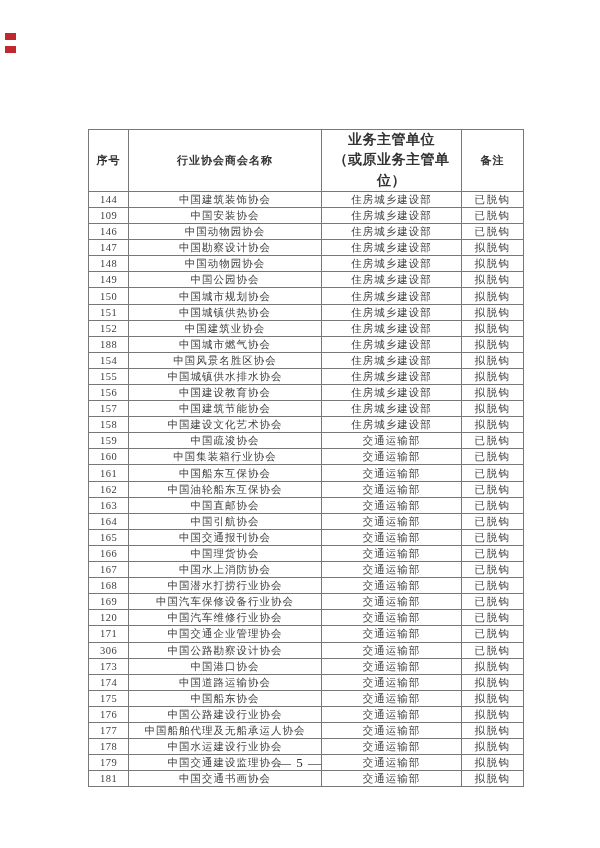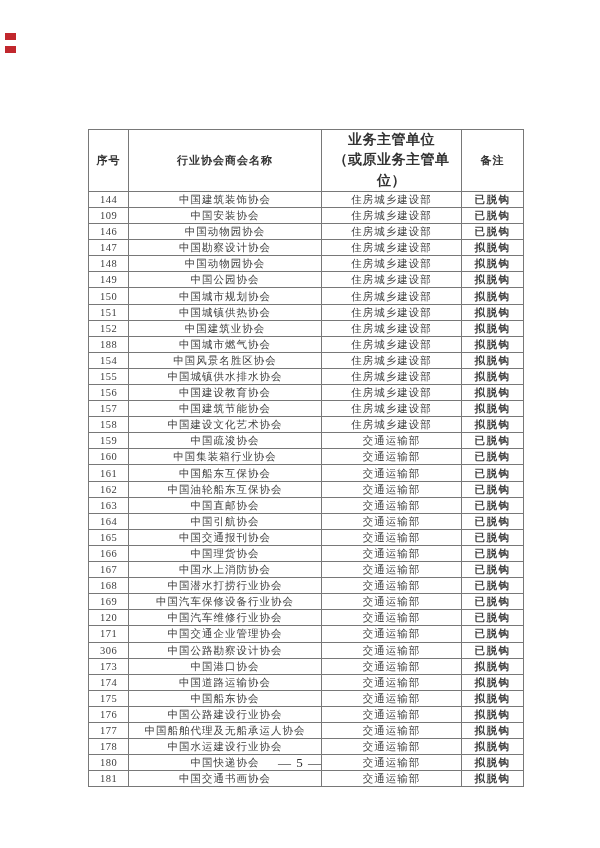--- a/index.html
+++ b/index.html
@@ -65,21 +65,20 @@
     font-size: 10.5px;
     line-height: 15px;
     letter-spacing: 1px;
   }
   .assoc-table tbody td.no-cell {
     letter-spacing: 0.5px;
     font-size: 10.5px;
   }
   .assoc-table tbody td.rem-cell {
     letter-spacing: 1.5px;
-    font-weight: bold;
   }
   .page-number {
     position: absolute;
     top: 755px;
     left: 0;
     width: 600px;
     text-align: center;
     font-size: 13px;
     color: #2f2f2f;
     letter-spacing: 1px;
@@ -312,22 +311,22 @@
     <td class="sup-cell">交通运输部</td>
     <td class="rem-cell">拟脱钩</td>
   </tr>
       <tr>
     <td class="no-cell">178</td>
     <td class="name-cell">中国水运建设行业协会</td>
     <td class="sup-cell">交通运输部</td>
     <td class="rem-cell">拟脱钩</td>
   </tr>
       <tr>
-    <td class="no-cell">180</td>
-    <td class="name-cell">中国快递协会</td>
+    <td class="no-cell">179</td>
+    <td class="name-cell">中国交通建设监理协会</td>
     <td class="sup-cell">交通运输部</td>
     <td class="rem-cell">拟脱钩</td>
   </tr>
       <tr>
     <td class="no-cell">181</td>
     <td class="name-cell">中国交通书画协会</td>
     <td class="sup-cell">交通运输部</td>
     <td class="rem-cell">拟脱钩</td>
   </tr>
     </tbody>

